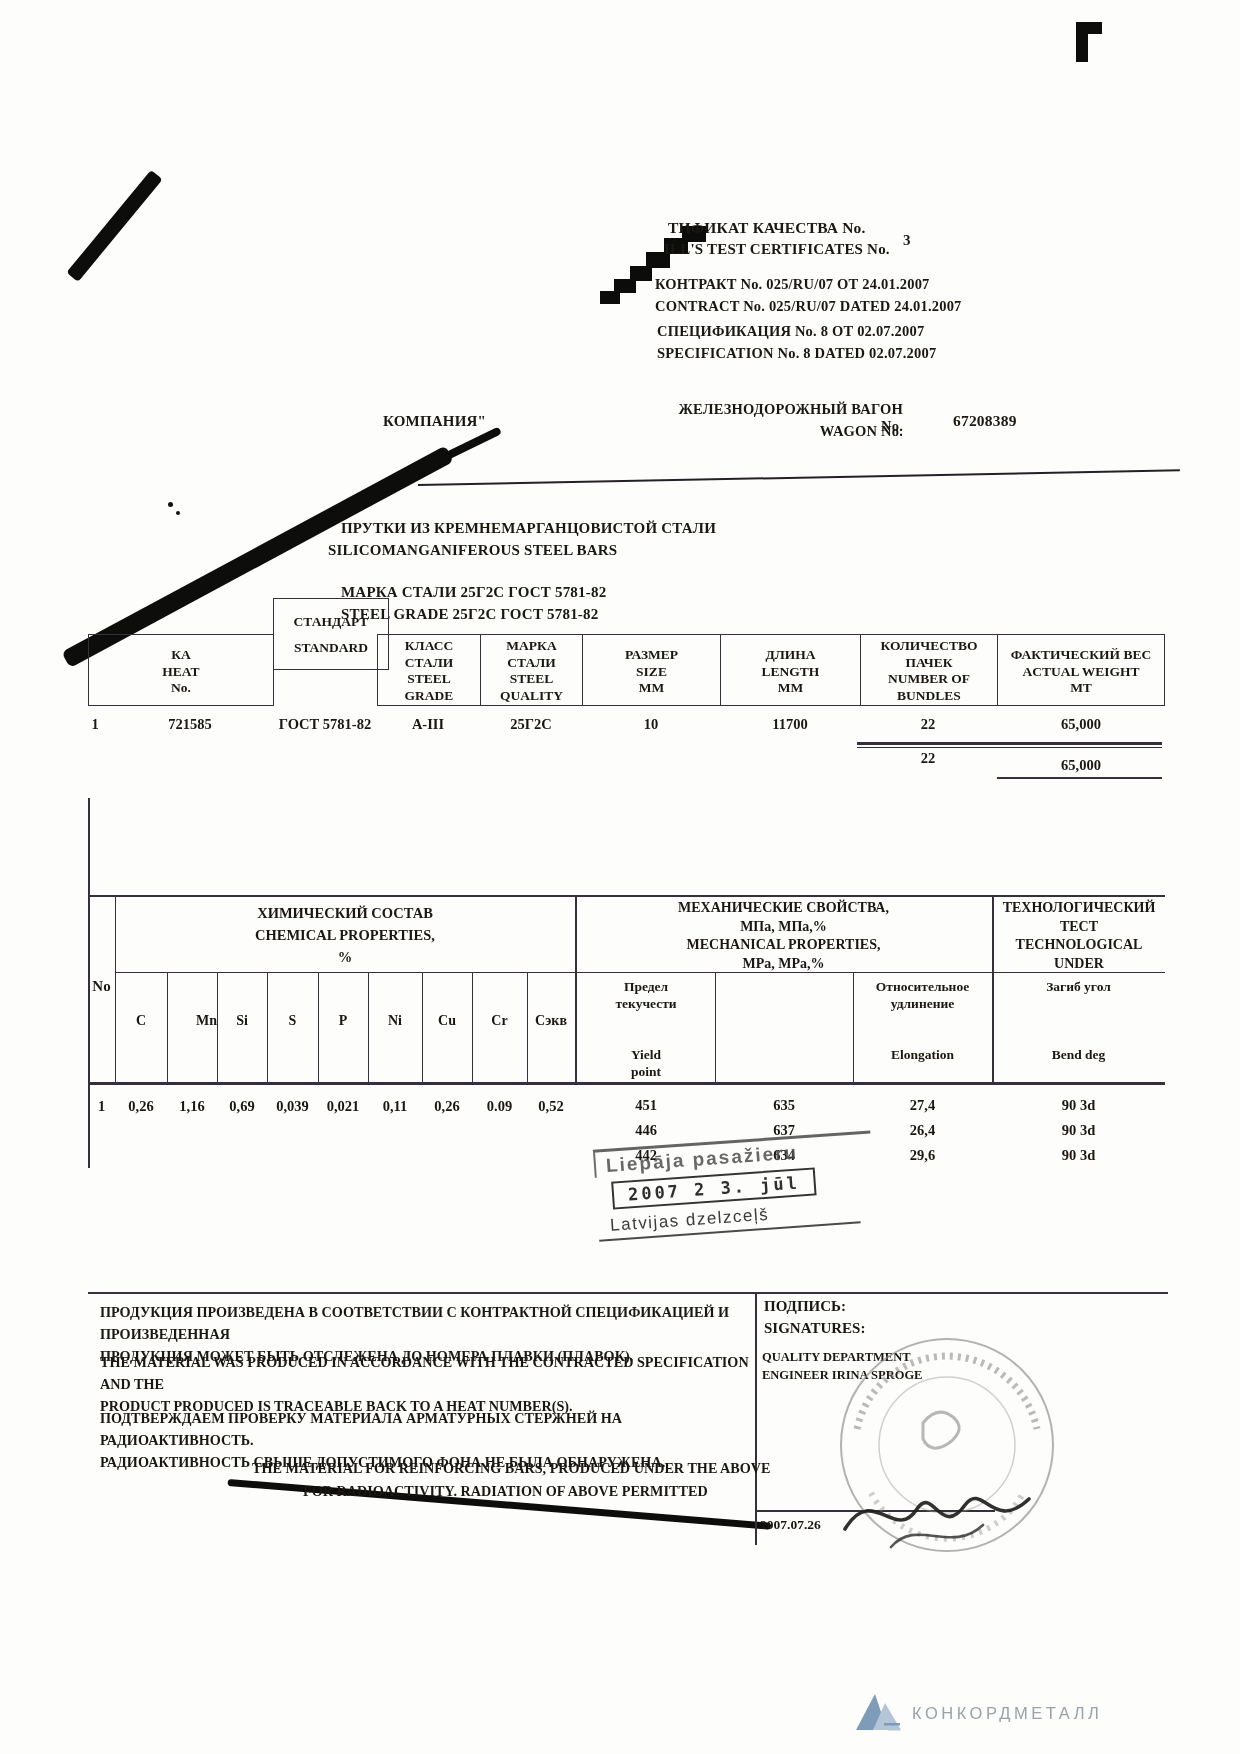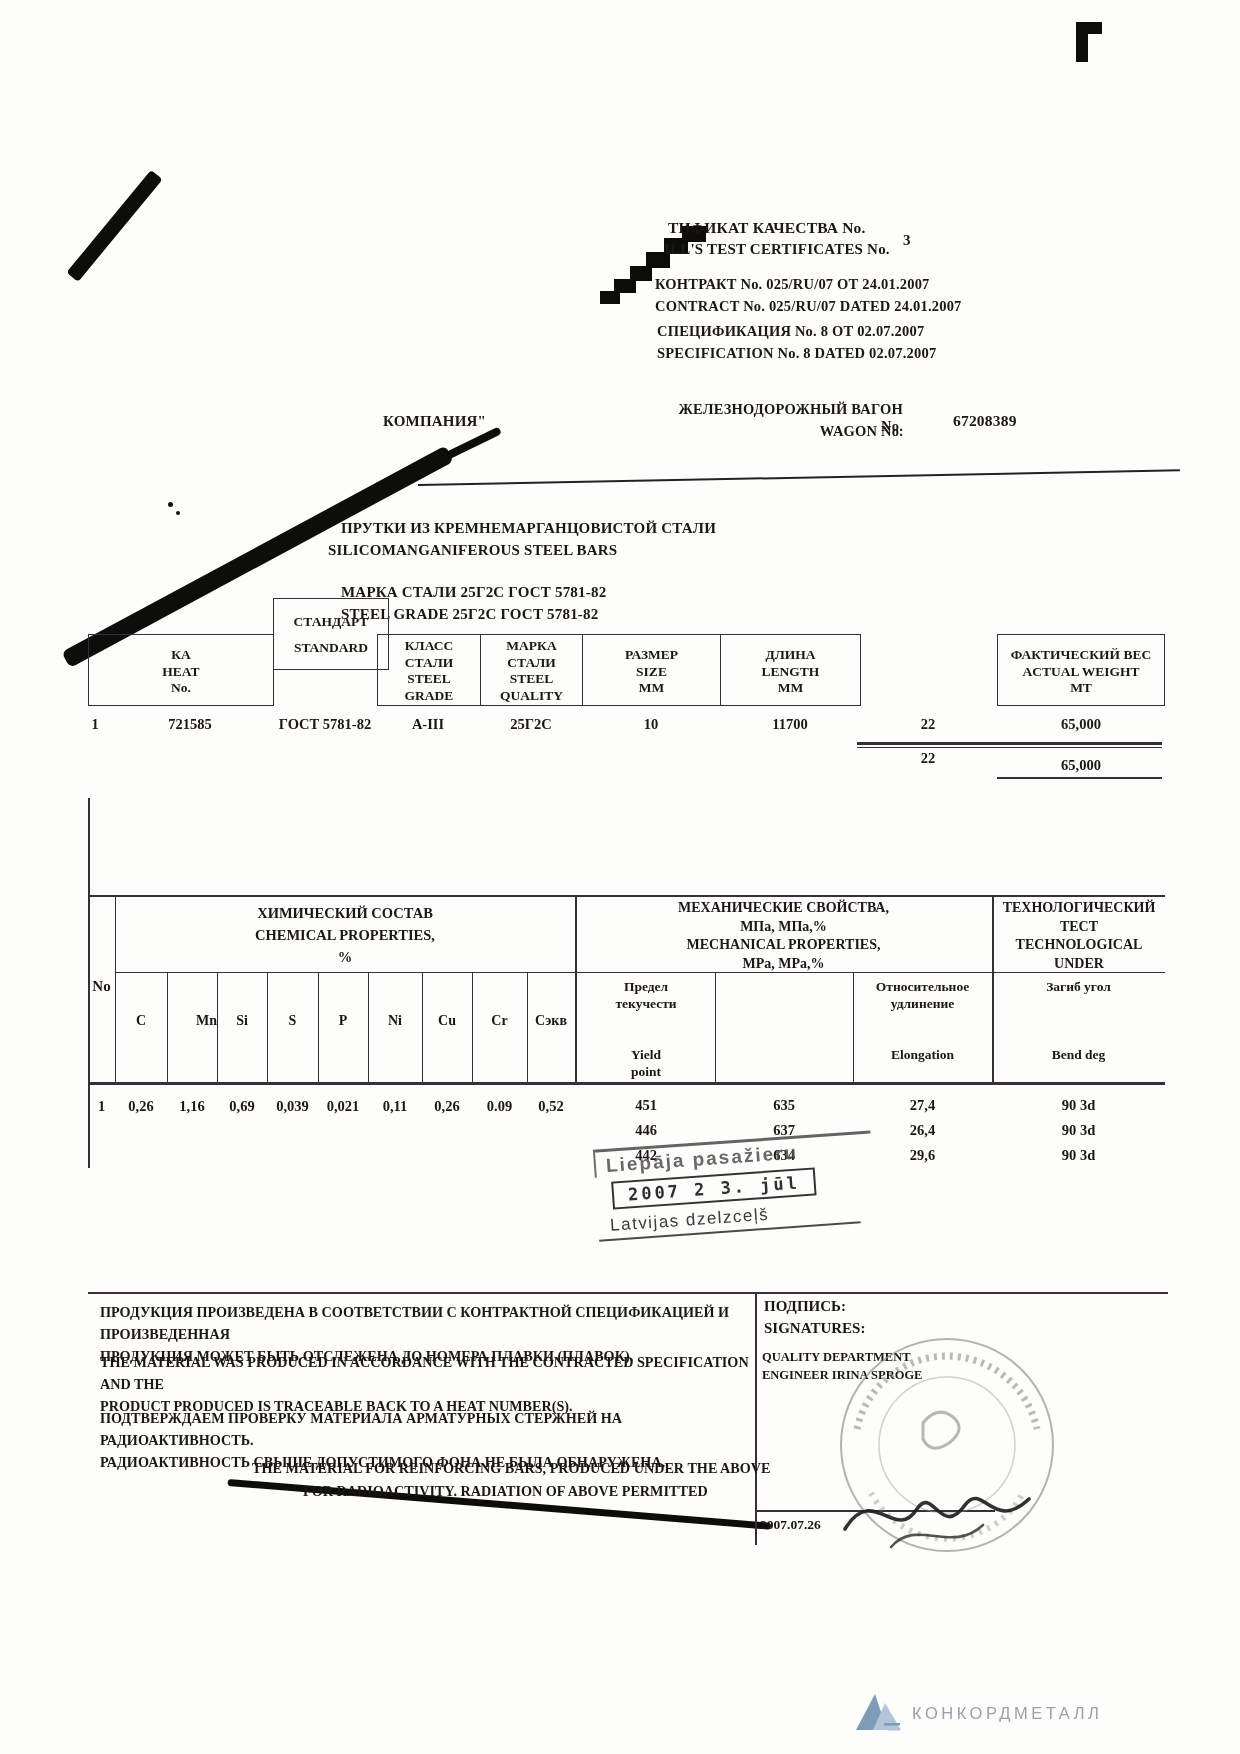--- a/index.html
+++ b/index.html
@@ -104,20 +104,24 @@
   <div class="cell h4c" style="left:480px;top:634px;width:103px;height:72px;">МАРКА
 СТАЛИ
 STEEL
 QUALITY</div>
   <div class="cell h3c" style="left:582px;top:634px;width:139px;height:72px;">РАЗМЕР
 SIZE
 ММ</div>
   <div class="cell h3c" style="left:720px;top:634px;width:141px;height:72px;">ДЛИНА
 LENGTH
 ММ</div>
+  <div class="cell h4c" style="left:860px;top:634px;width:138px;height:72px;">КОЛИЧЕСТВО
+ПАЧЕК
+NUMBER OF
+BUNDLES</div>
   <div class="cell h3c" style="left:997px;top:634px;width:168px;height:72px;">ФАКТИЧЕСКИЙ ВЕС
 ACTUAL WEIGHT
 МТ</div>
 
   <div class="abs val ctr" style="left:80px;top:716px;width:30px;">1</div>
   <div class="abs val ctr" style="left:130px;top:716px;width:120px;">721585</div>
   <div class="abs val ctr" style="left:265px;top:716px;width:120px;">ГОСТ 5781-82</div>
   <div class="abs val ctr" style="left:368px;top:716px;width:120px;">А-III</div>
   <div class="abs val ctr" style="left:471px;top:716px;width:120px;">25Г2С</div>
   <div class="abs val ctr" style="left:591px;top:716px;width:120px;">10</div>

